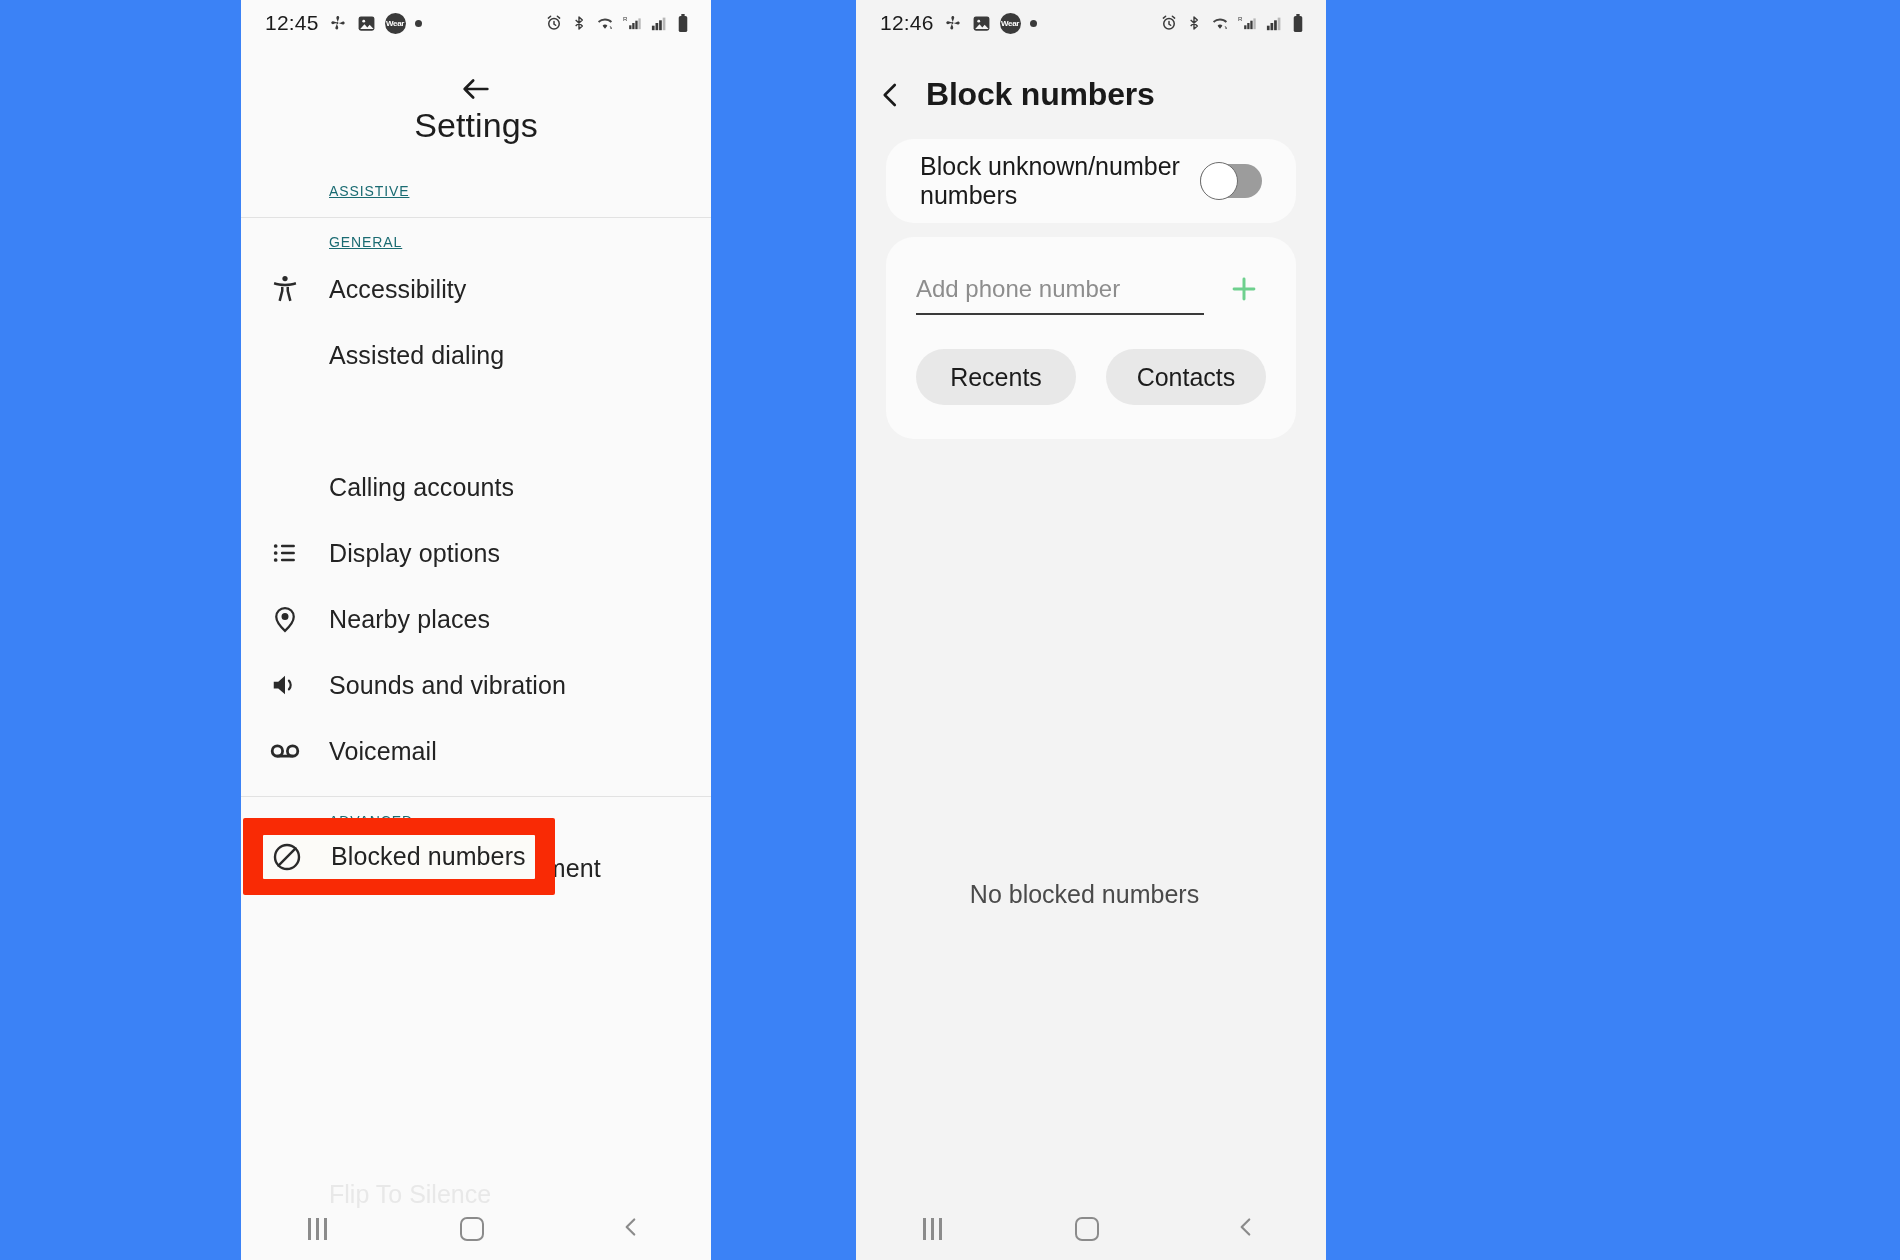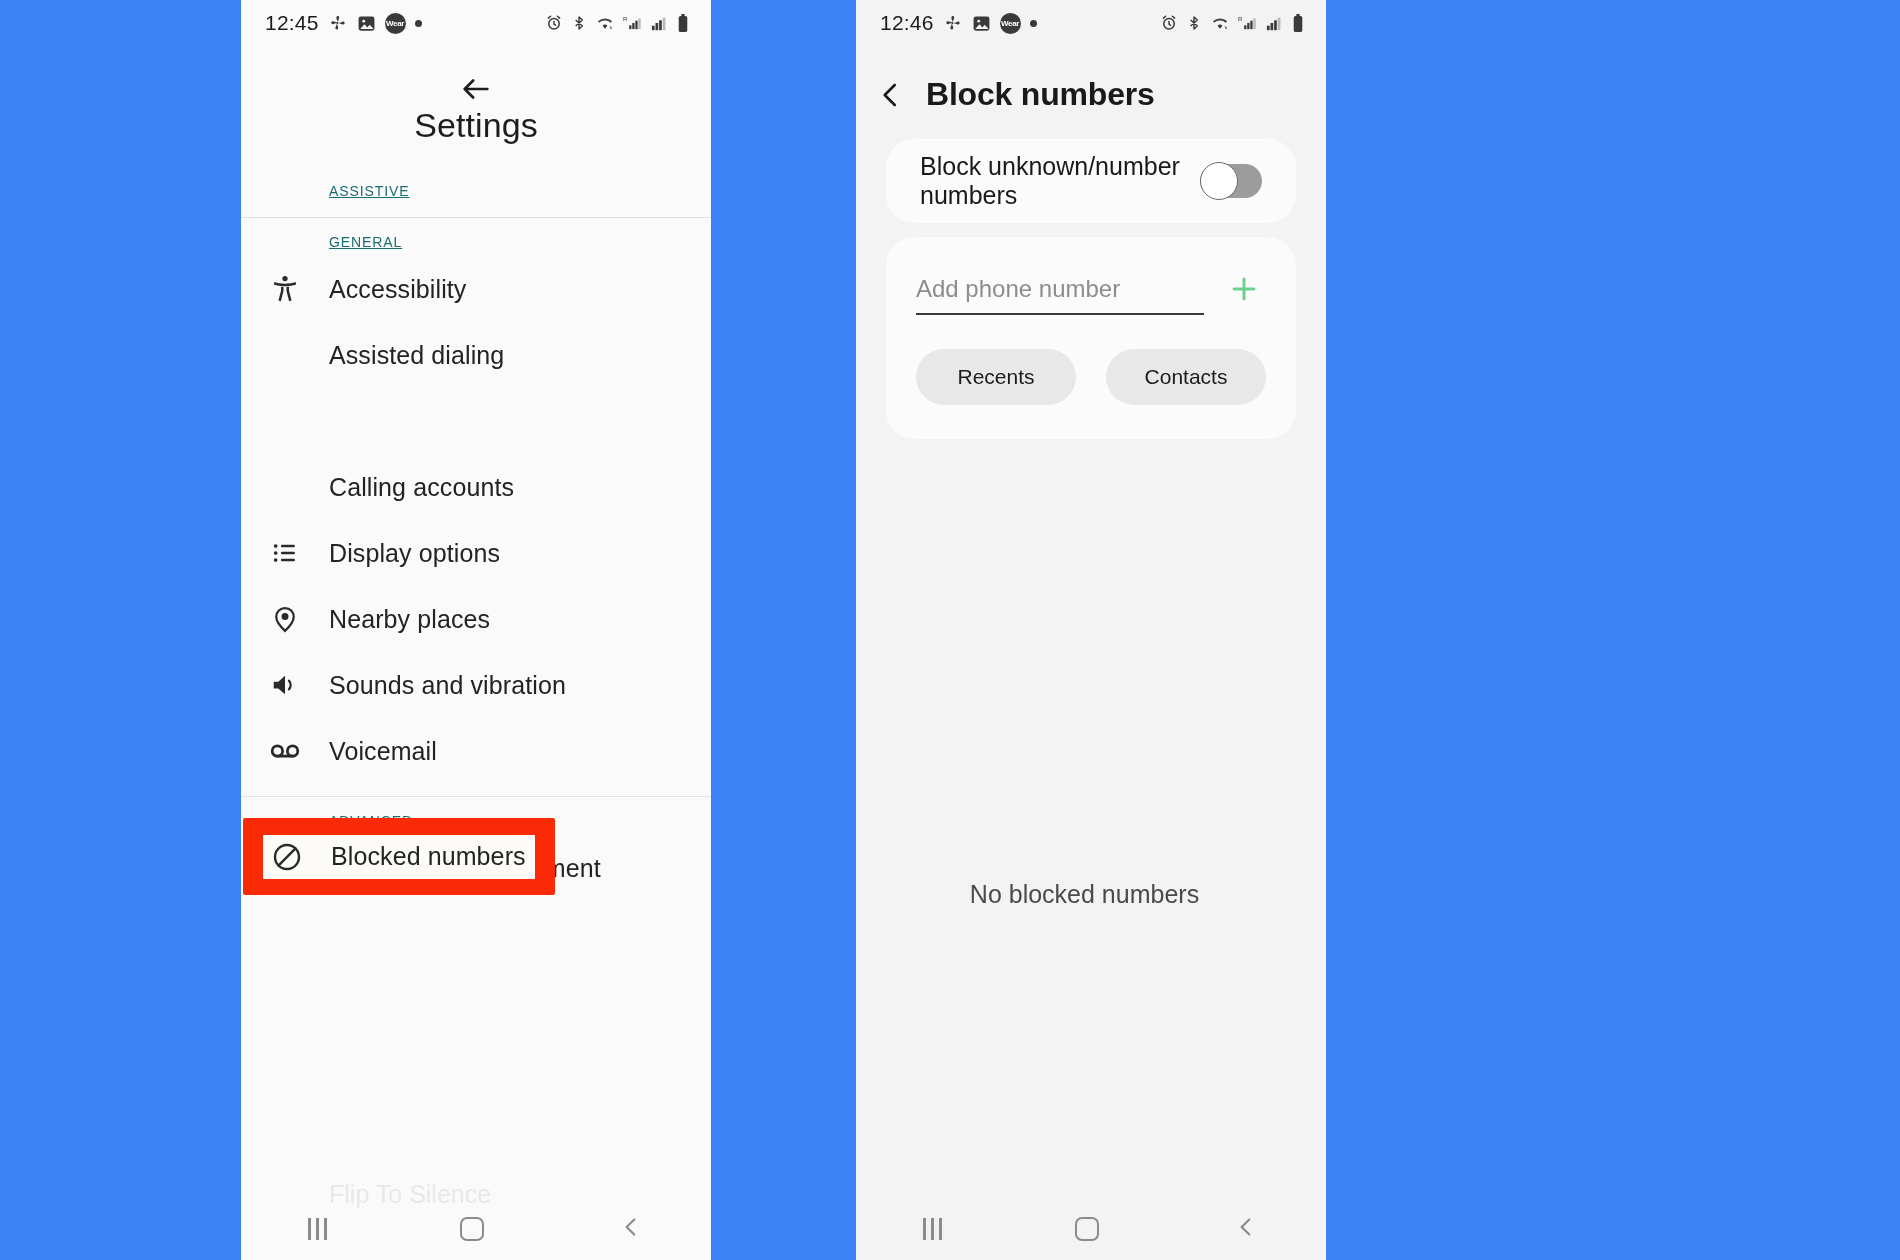--- a/index.html
+++ b/index.html
@@ -101,21 +101,21 @@
   .input-card { background:#fbfbfb; border-radius: 28px; margin: 6px 30px 0 30px; padding: 30px 30px 34px 30px; }
   .input-line { display: flex; align-items: flex-end; gap: 18px; }
   .input-field { flex: 1; border-bottom: 2px solid #3a3a3a; padding-bottom: 10px; }
   .input-ph { font-size: 24px; color: #8d8d8d; }
   .plus-btn { width: 44px; height: 44px; display:flex; align-items:center; justify-content:center; margin-bottom: 4px; }
 
   .chip-row { display: flex; gap: 30px; margin-top: 34px; }
   .chip {
     flex: 1; height: 56px; border-radius: 28px; background: #e8e8e8;
     display: flex; align-items: center; justify-content: center;
-    font-size: 21px; color: #1c1c1c;
+    font-size: 25px; color: #1c1c1c;
   }
 
   .empty-text {
     position: absolute; left: 0; right: 13px; top: 880px;
     text-align: center; font-size: 25px; color: #4a4a4a;
   }
 
   
   .navbar {
     position: absolute; bottom: 0; left: 0; right: 0; height: 62px;

